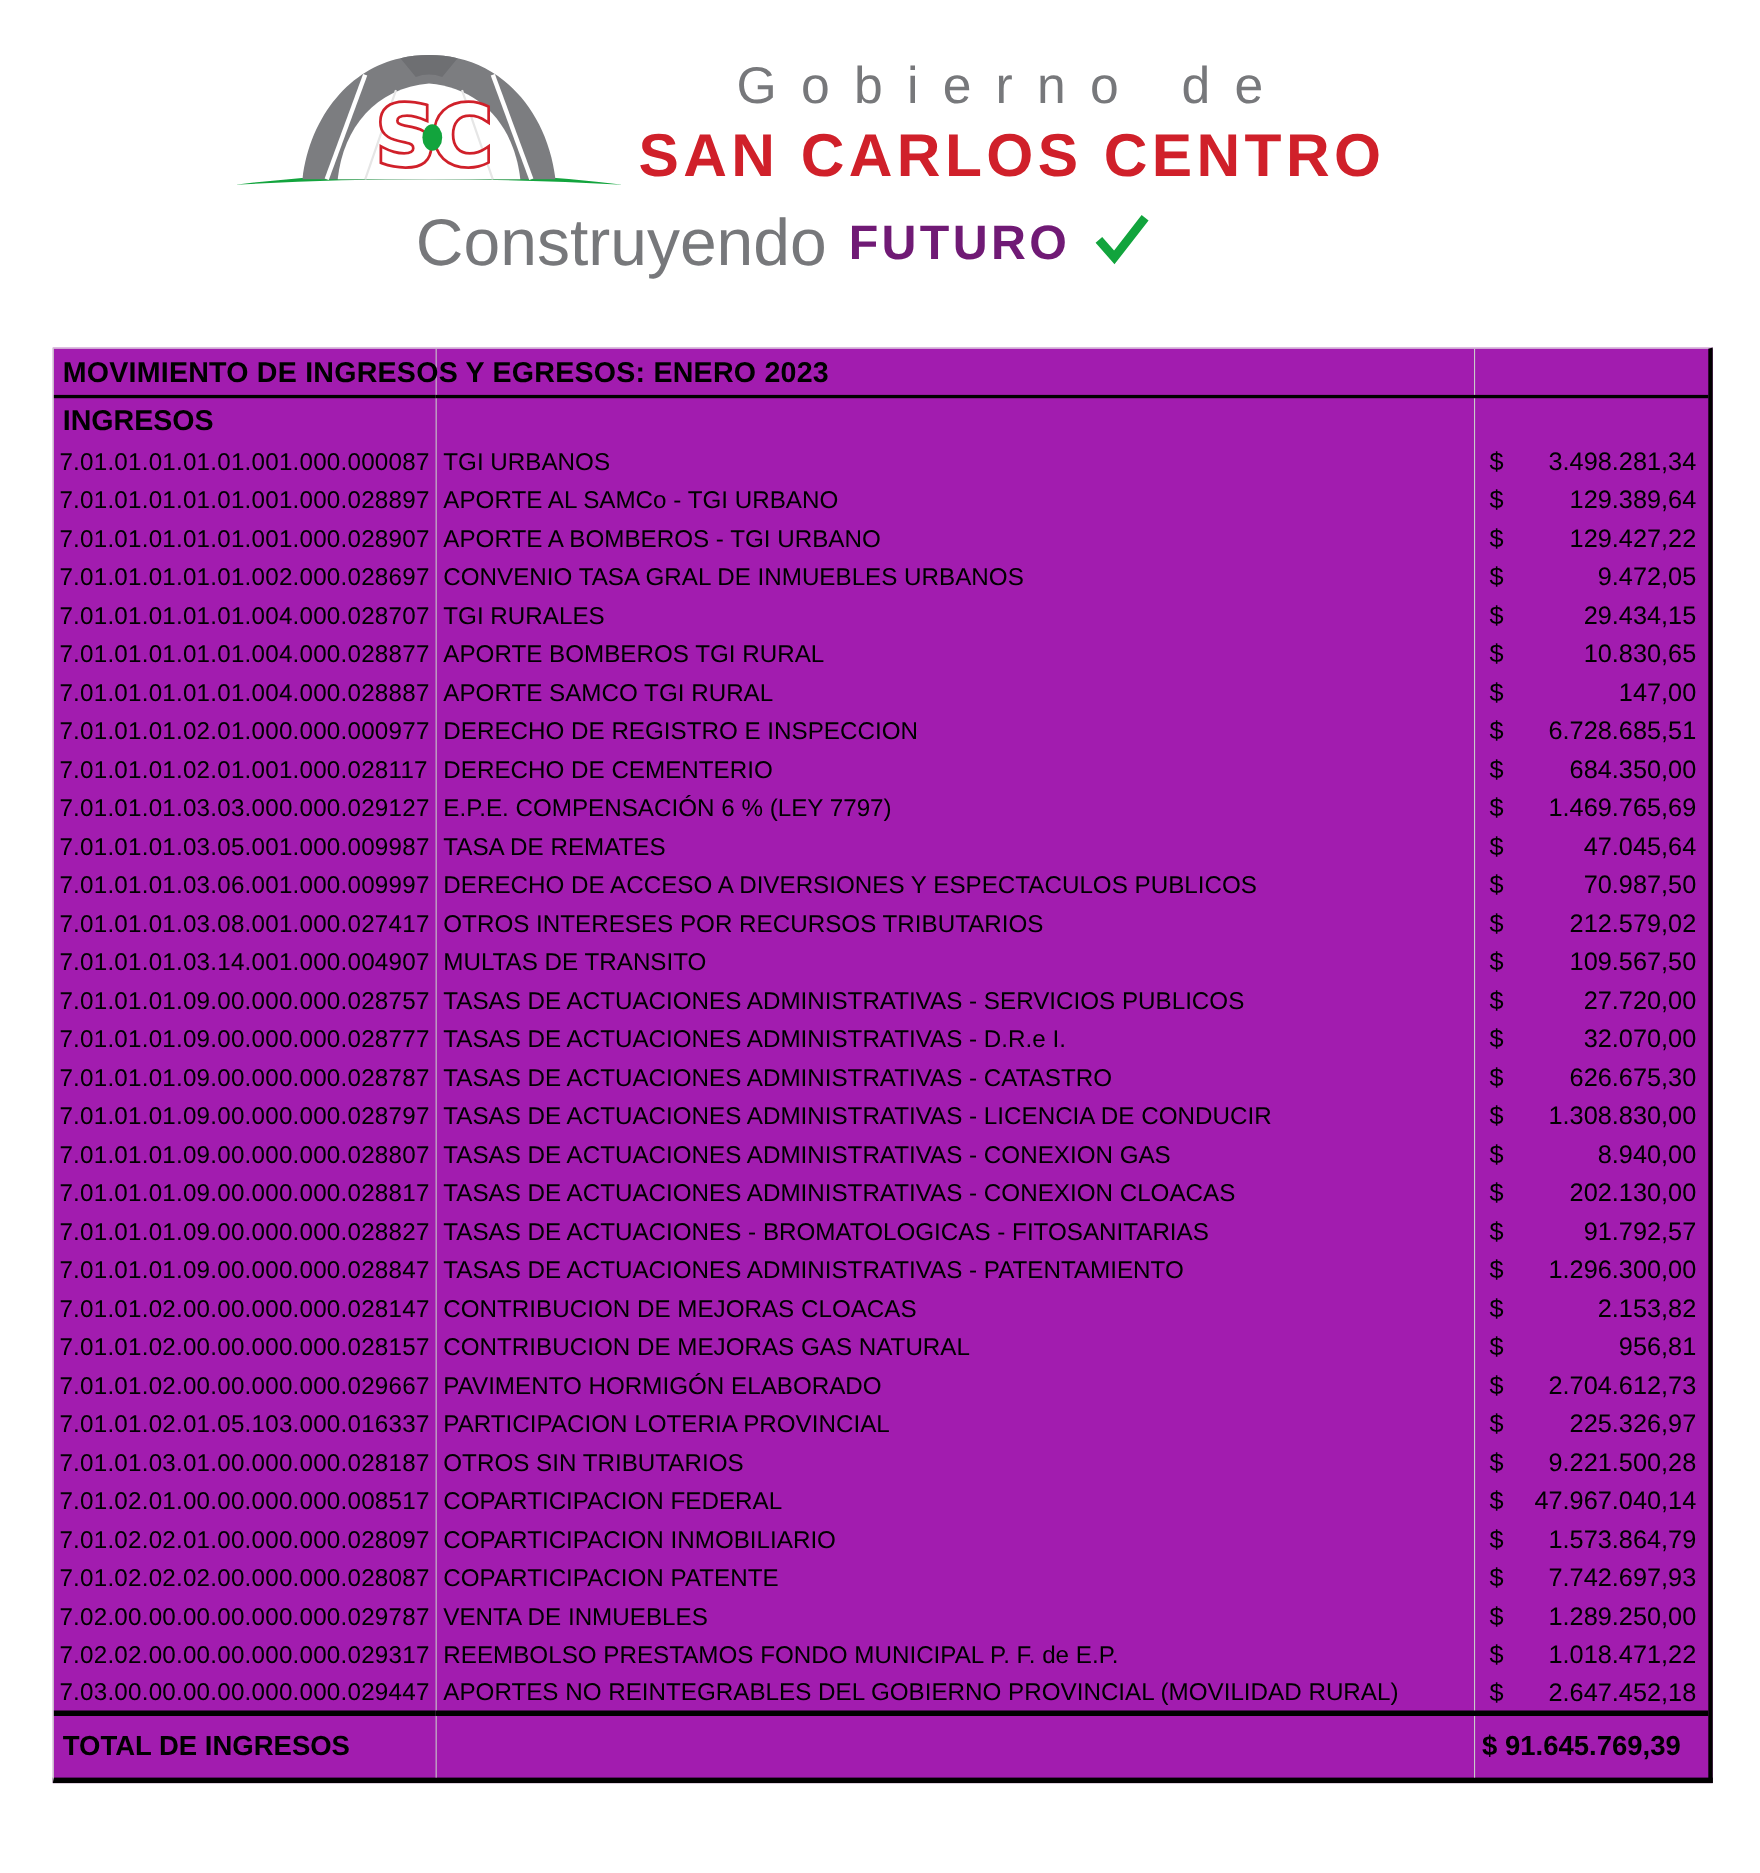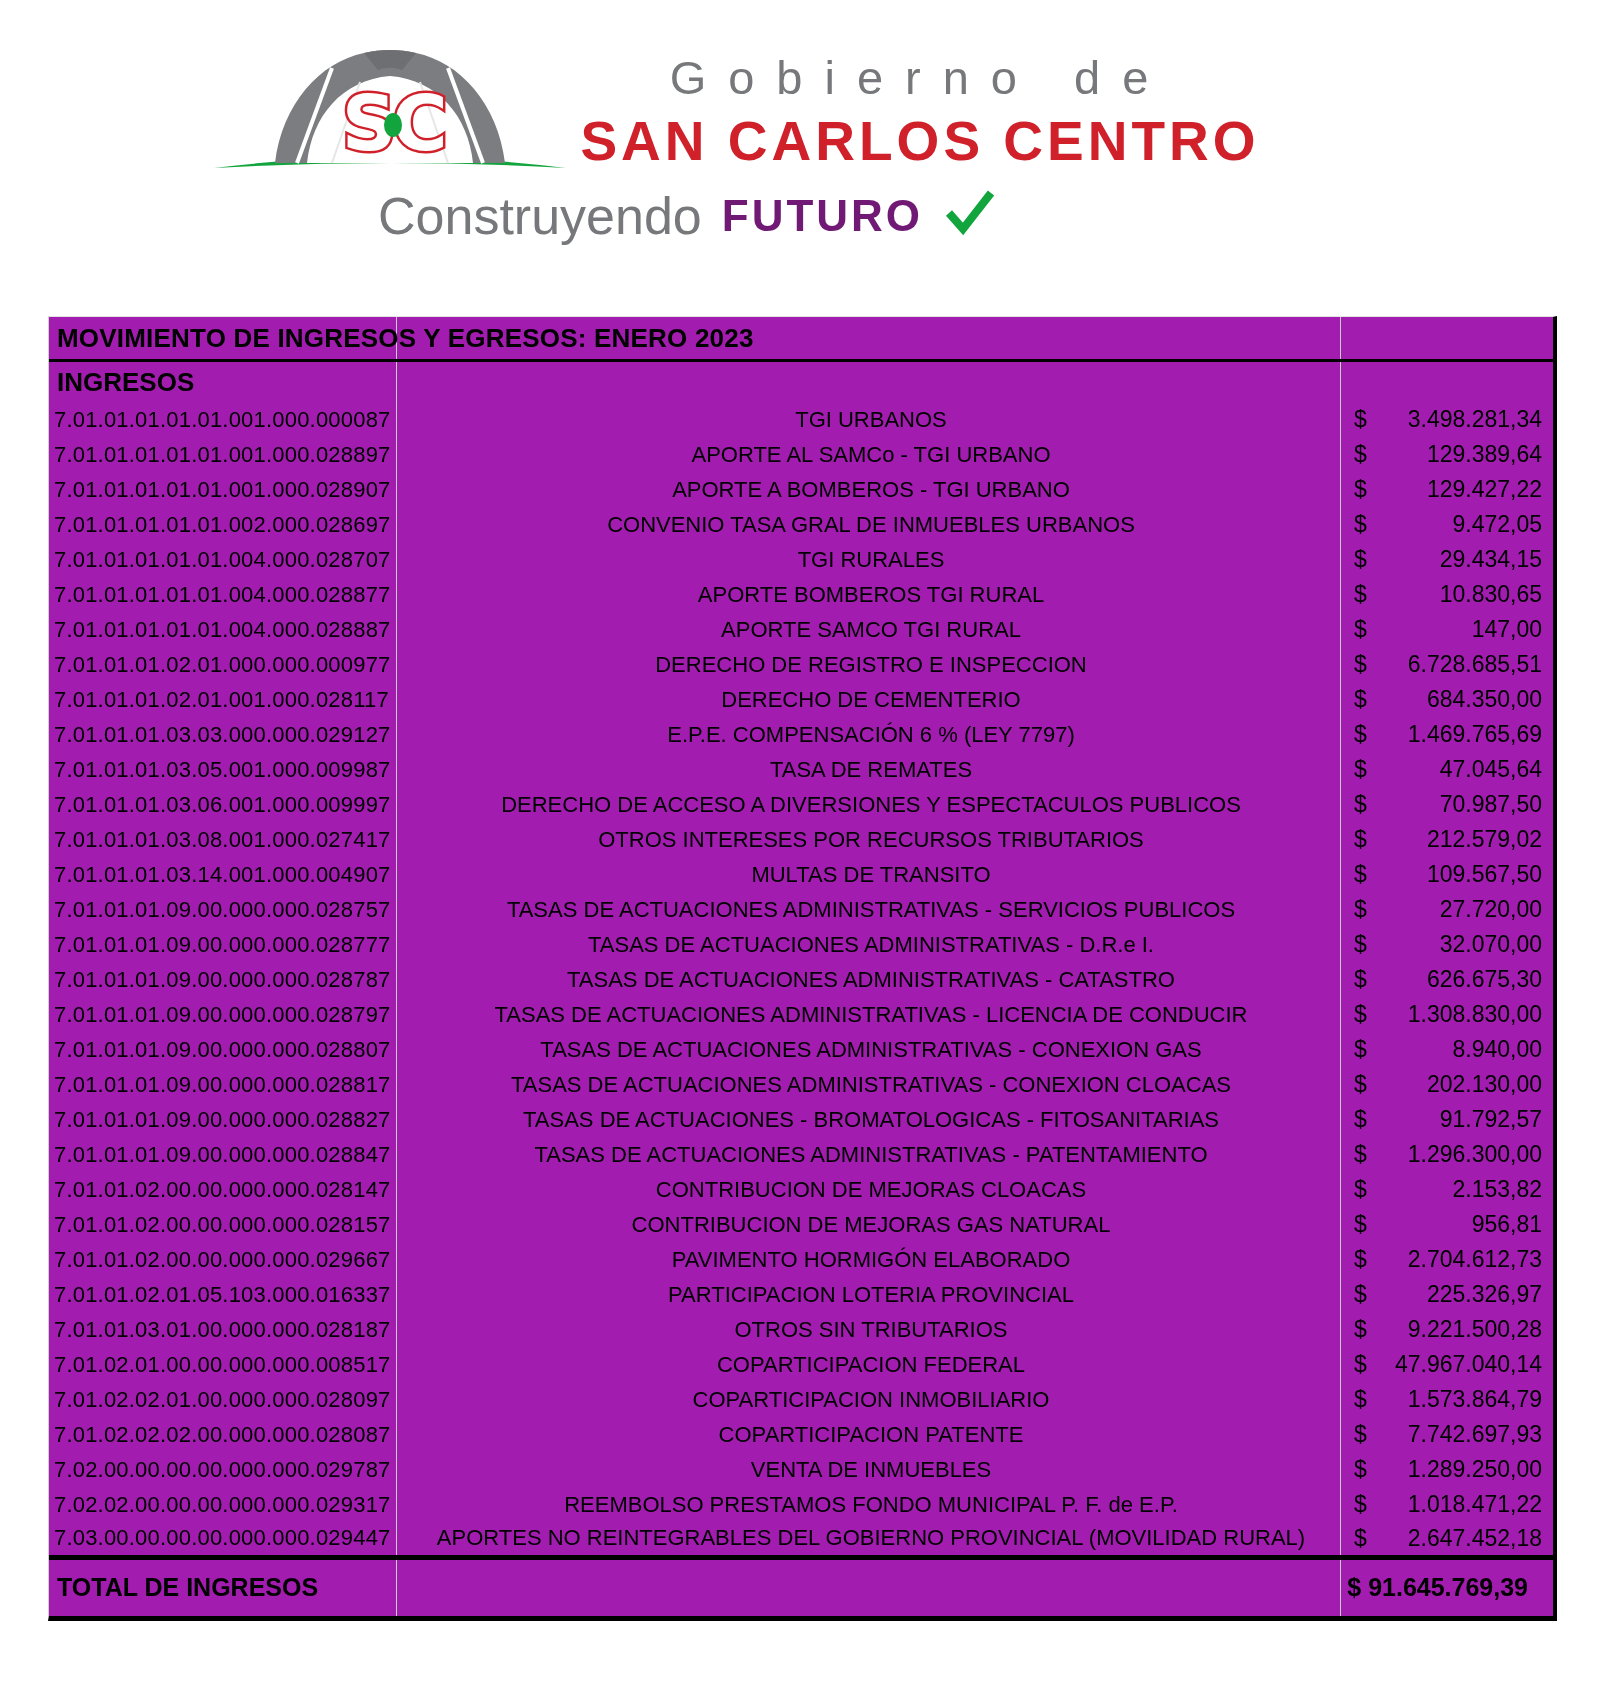--- a/index.html
+++ b/index.html
@@ -8,21 +8,21 @@
     font-family:"Liberation Sans", sans-serif;
     position:relative;overflow:hidden;
   }
   
   .brand{position:relative;height:272px;}
   .logo-svg{position:absolute;left:212px;top:46px;}
   .gov{position:absolute;left:570px;top:50px;width:700px;text-align:center;}
   .gov-line1{font-size:47px;color:#77787b;letter-spacing:22px;font-weight:500;white-space:nowrap;text-align:center;}
   .gov-line2{font-size:55px;color:#d0202a;font-weight:bold;letter-spacing:4px;margin-top:4px;white-space:nowrap;}
   .tagline{position:absolute;left:378px;top:186px;display:flex;align-items:center;gap:20px;}
-  .construyendo{font-size:52px;color:#77787b;font-weight:500;}
+  .construyendo{font-size:60px;color:#77787b;font-weight:500;}
   .futuro{font-size:44px;color:#701a75;font-weight:bold;letter-spacing:3px;}
   .check{transform:translateY(-4px);}
   
   .table-wrap{
     position:relative;margin-left:48px;margin-top:44px;width:1504px;
     border-left:1px solid #cfcfcf;border-top:1px solid #e3e3e3;
     border-right:4px solid #000;border-bottom:5px solid #000;
     background:#a21caf;
   }
   .vline{position:absolute;top:0;bottom:0;width:1px;background:#c9c9c9;}
@@ -30,21 +30,21 @@
   .vline.v2{left:1291px;}
   table{border-collapse:collapse;width:100%;table-layout:fixed;position:relative;}
   td{vertical-align:middle;white-space:nowrap;overflow:hidden;}
   .title-row td{
     font-weight:bold;font-size:26px;height:40px;padding-left:8px;
     border-bottom:3px solid #000;letter-spacing:0.2px;
   }
   .section-row td{font-weight:bold;font-size:26px;height:38px;padding-left:8px;}
   tbody tr.data-row{height:35px;}
   td.code{padding-left:5px;font-size:22px;letter-spacing:0.2px;}
-  td.desc{padding-left:7px;font-size:22px;text-align:center;}
+  td.desc{padding-left:7px;font-size:22px;}
   td.amt{font-size:23px;}
   .amt-inner{display:flex;justify-content:space-between;align-items:baseline;padding:0 10px 0 13px;}
   tfoot td{font-weight:bold;font-size:25px;height:54px;border-top:5px solid #000;}
   tfoot .total-label{padding-left:8px;}
   tfoot .total-amt{text-align:right;padding-right:25px;font-size:25px;}
 </style>
 </head>
 <body>
 
 <div class="page">

